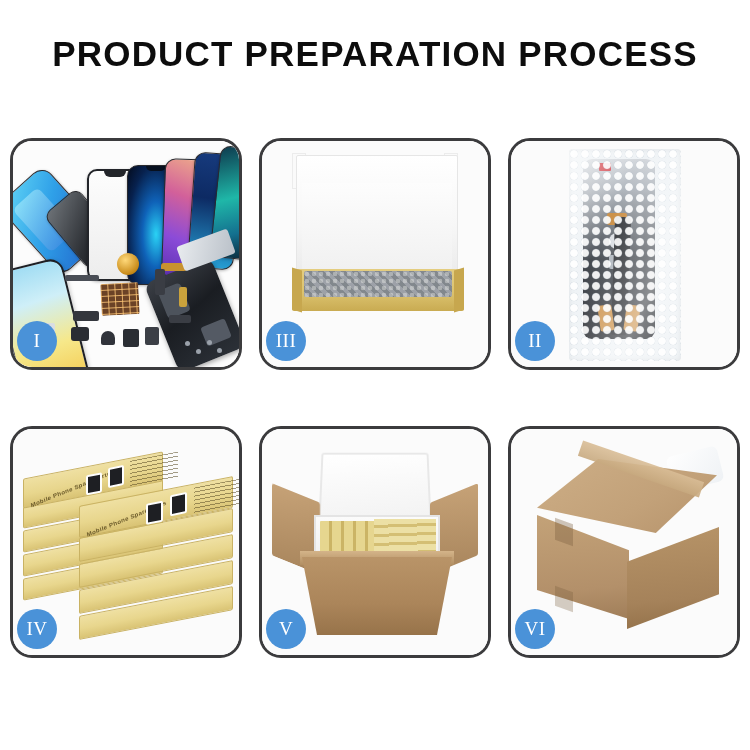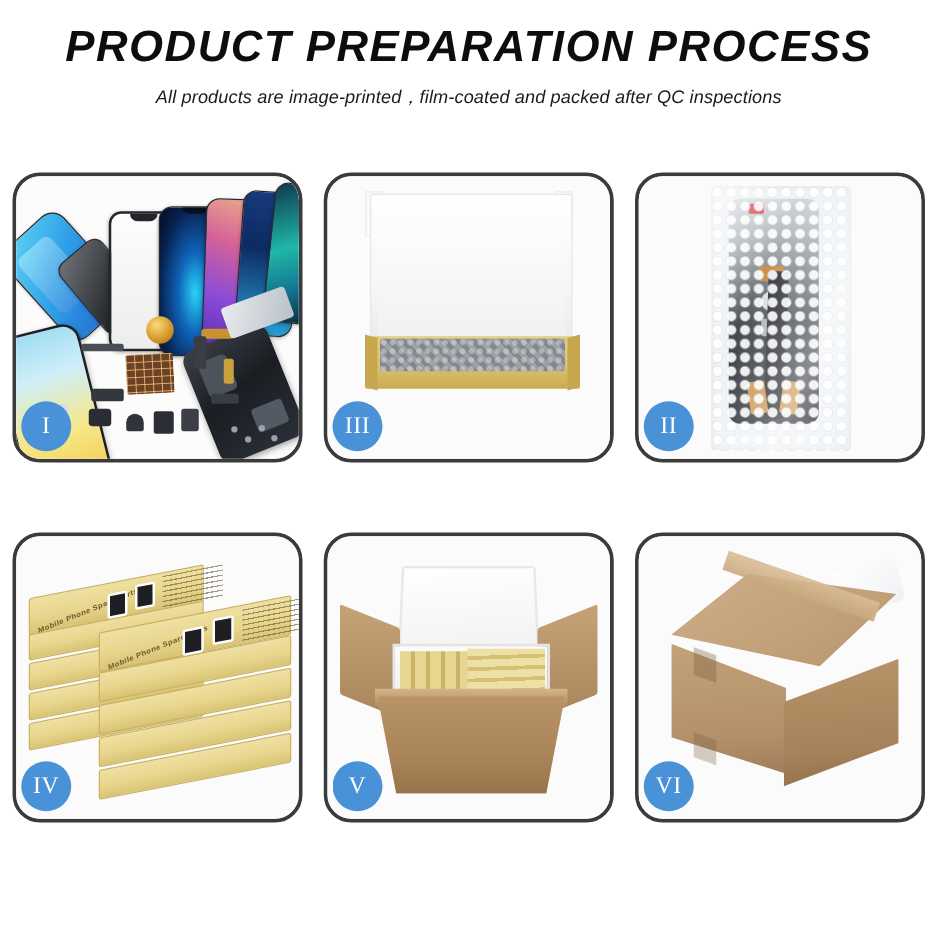--- a/index.html
+++ b/index.html
@@ -5,21 +5,21 @@
   * { box-sizing: border-box; margin: 0; padding: 0; }
   html, body {
     width: 750px; height: 750px;
     background: #ffffff;
     font-family: "Liberation Sans", sans-serif;
     overflow: hidden;
   }
   .page { position: relative; width: 750px; height: 750px; background:#fff; }
 
   
-  .header { padding-top: 20px; text-align: center; font-style: italic; }
+  .header { padding-top: 36px; text-align: center; }
   .title {
     font-family: "Liberation Sans", sans-serif;
     font-size: 35px;
     font-weight: 700;
     letter-spacing: 1.2px;
     color: #0d0d0d;
     line-height: 1.05;
     white-space: nowrap;
   }
   .subtitle {
@@ -331,21 +331,20 @@
     border-radius:6px; transform: rotate(-14deg);
   }
 </style>
 </head>
 <body>
 
 <div class="page">
 
   <div class="header">
     <div class="title">PRODUCT PREPARATION PROCESS</div>
-    <div class="subtitle">All products are image-printed，film-coated and packed after QC inspections</div>
   </div>
 
   <div class="grid">
 
     <div class="panel">
       <div class="panel-inner p1">
         <div class="fan">
           <div class="ph ph1"></div>
           <div class="ph ph2"></div>
           <div class="ph ph3"></div>

